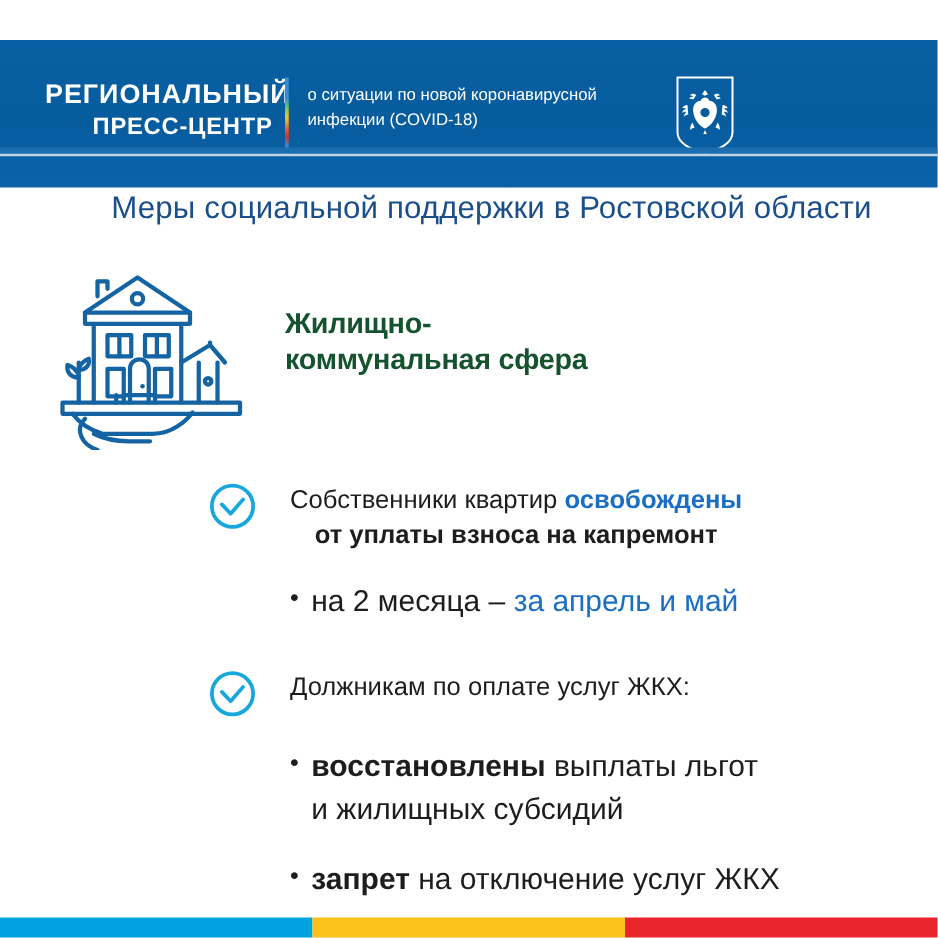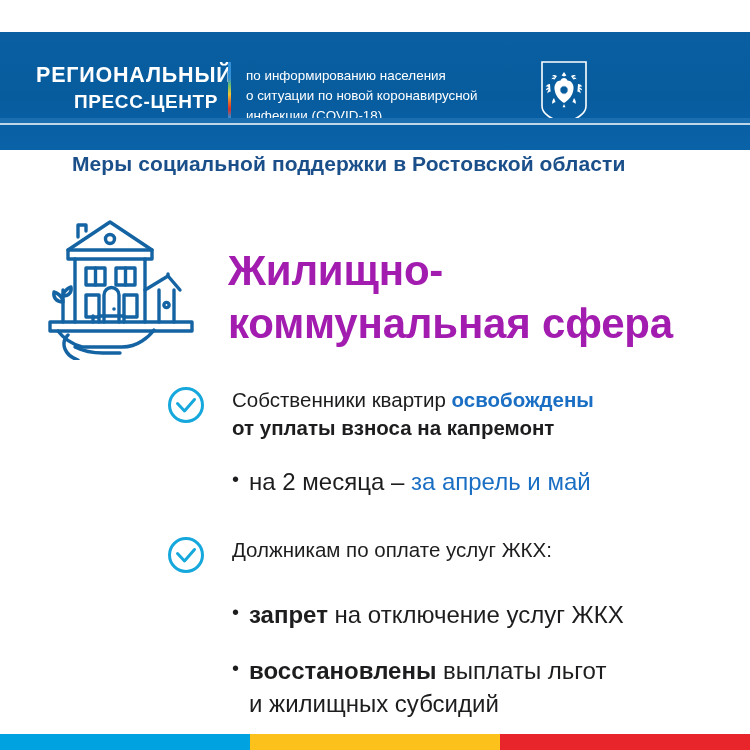--- a/index.html
+++ b/index.html
@@ -102,56 +102,57 @@
     font-size: 12.6px;
     line-height: 1.52;
     padding-top: 4px;
     letter-spacing: 0.2px;
   }
   .gov-text div { white-space: nowrap; }
 
   
   .page-title {
     position: absolute;
-    left: 72px; top: 152px;
-    font-size: 21px;
+    left: 89px; top: 152px;
+    font-size: 25px;
     color: #1b4f8a;
-    font-weight: bold;
+    font-weight: normal;
     letter-spacing: 0.1px;
   }
 
   
   .hero-icon {
     position: absolute;
     left: 38px; top: 210px;
     width: 170px; height: 150px;
   }
   .hero-heading {
     position: absolute;
     left: 228px; top: 244px;
     width: 470px;
-    font-size: 42px;
+    font-size: 23px;
     font-weight: bold;
-    color: #a21caf;
+    color: #14532d;
     line-height: 1.27;
     letter-spacing: -0.2px;
   }
 
   
   .point {
     position: absolute;
     left: 166px;
     width: 560px;
   }
   .point-1 { top: 384px; }
   .point-2 { top: 534px; }
 
   .point-head {
     display: flex;
     align-items: flex-start;
+    text-align: center;
   }
   .check-icon {
     flex: 0 0 auto;
     width: 40px; height: 40px;
     margin-top: 1px;
   }
   .point-head-text {
     margin-left: 26px;
     font-size: 20.5px;
     line-height: 1.38;
@@ -203,21 +204,20 @@
 <div class="header">
 
   <div class="brand">
     <div class="brand-line1">РЕГИОНАЛЬНЫЙ</div>
     <div class="brand-line2">ПРЕСС-ЦЕНТР</div>
   </div>
 
   <div class="brand-divider"></div>
 
   <div class="header-sub">
-    <div>по информированию населения</div>
     <div>о ситуации по новой коронавирусной</div>
     <div>инфекции (COVID-18)</div>
   </div>
 
   <div class="gov">
     <div class="gov-emblem">
       <svg width="48" height="64" viewBox="0 0 48 64" xmlns="http://www.w3.org/2000/svg">
         <path d="M2 2 H46 V46 C46 54 36 60 24 62 C12 60 2 54 2 46 Z" fill="none" stroke="#ffffff" stroke-width="1.6"></path>
 
         <g fill="#ffffff">
@@ -315,22 +315,22 @@
       <svg width="40" height="40" viewBox="0 0 40 40" xmlns="http://www.w3.org/2000/svg">
         <circle cx="20" cy="20" r="16.5" fill="none" stroke="#16a8dc" stroke-width="3"></circle>
         <path d="M11.5 18.5 L18.5 26 L28.5 14.5" fill="none" stroke="#16a8dc" stroke-width="3" stroke-linecap="round" stroke-linejoin="round"></path>
       </svg>
     </div>
     <div class="point-head-text">
       <span>Должникам по оплате услуг ЖКХ:</span>
     </div>
   </div>
   <ul class="sub-list">
+    <li class="sub-item p2-sub-1"><span class="bold">восстановлены</span><span> выплаты льгот</span><br><span>и жилищных субсидий</span></li>
     <li class="sub-item p2-sub-2"><span class="bold">запрет</span><span> на отключение услуг ЖКХ</span></li>
-    <li class="sub-item p2-sub-1"><span class="bold">восстановлены</span><span> выплаты льгот</span><br><span>и жилищных субсидий</span></li>
   </ul>
 </div>
 
 <div class="stripes">
   <div class="stripe-blue"></div>
   <div class="stripe-yellow"></div>
   <div class="stripe-red"></div>
 </div>
 
 </body></html>

